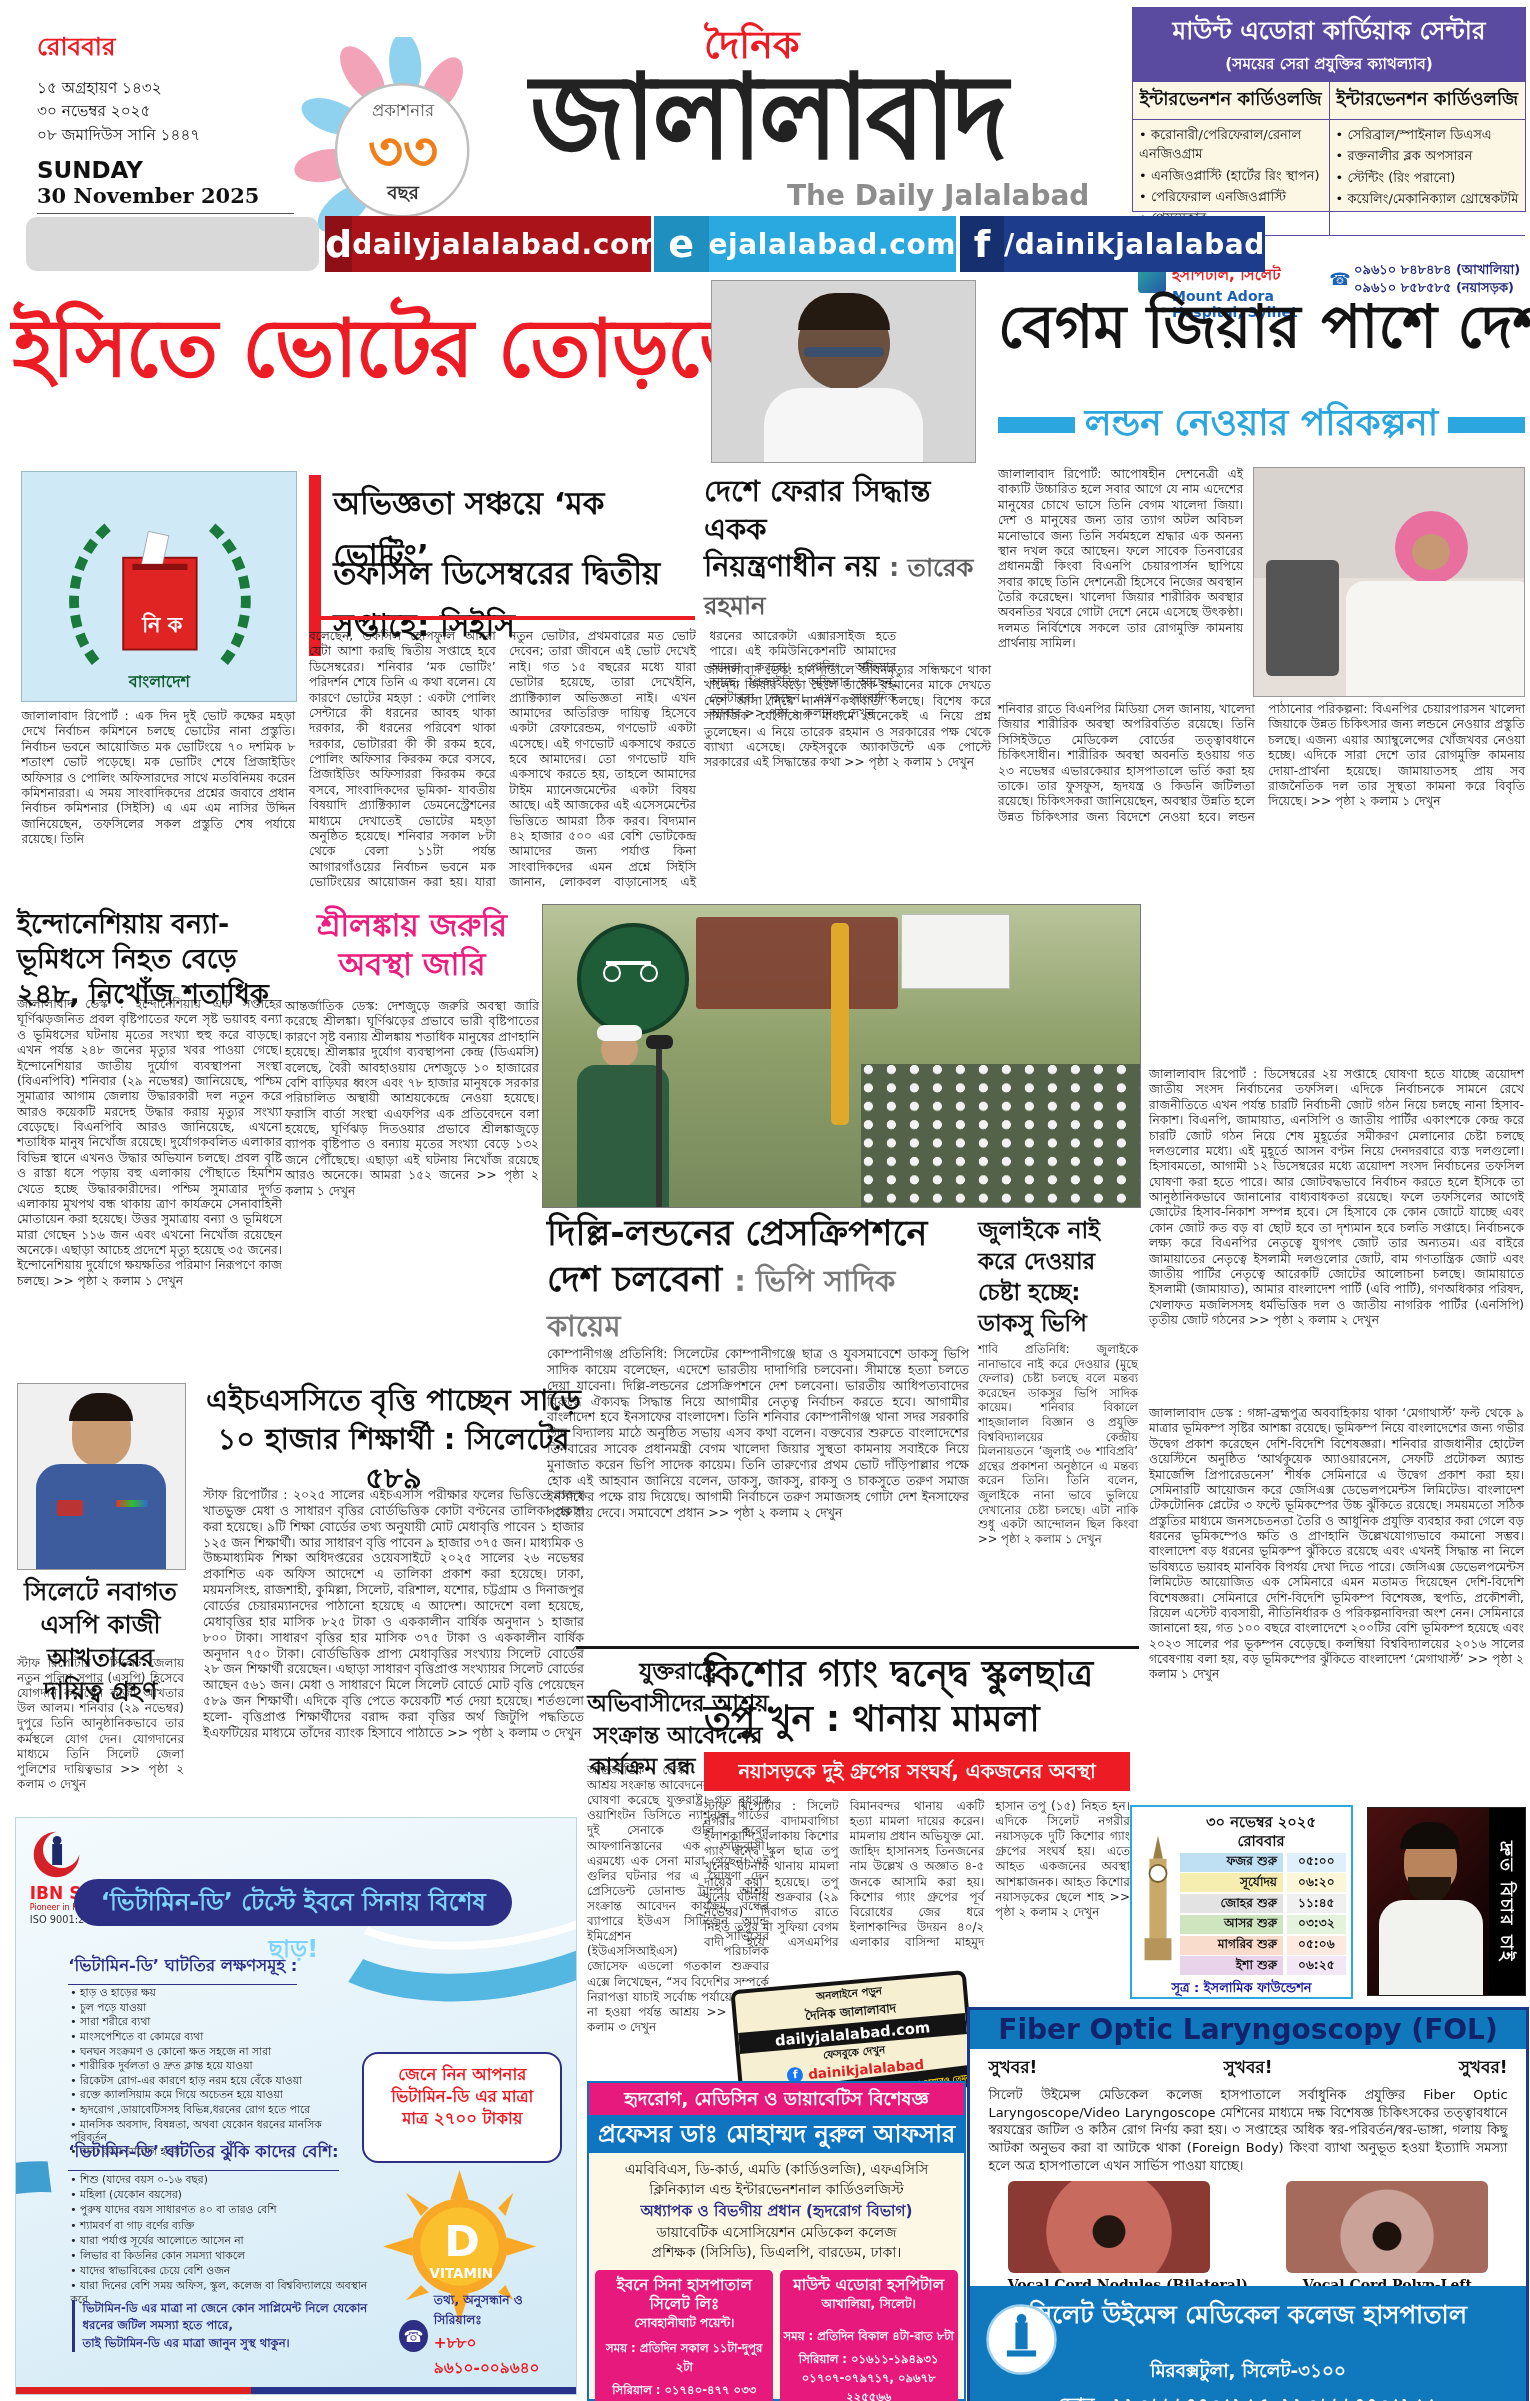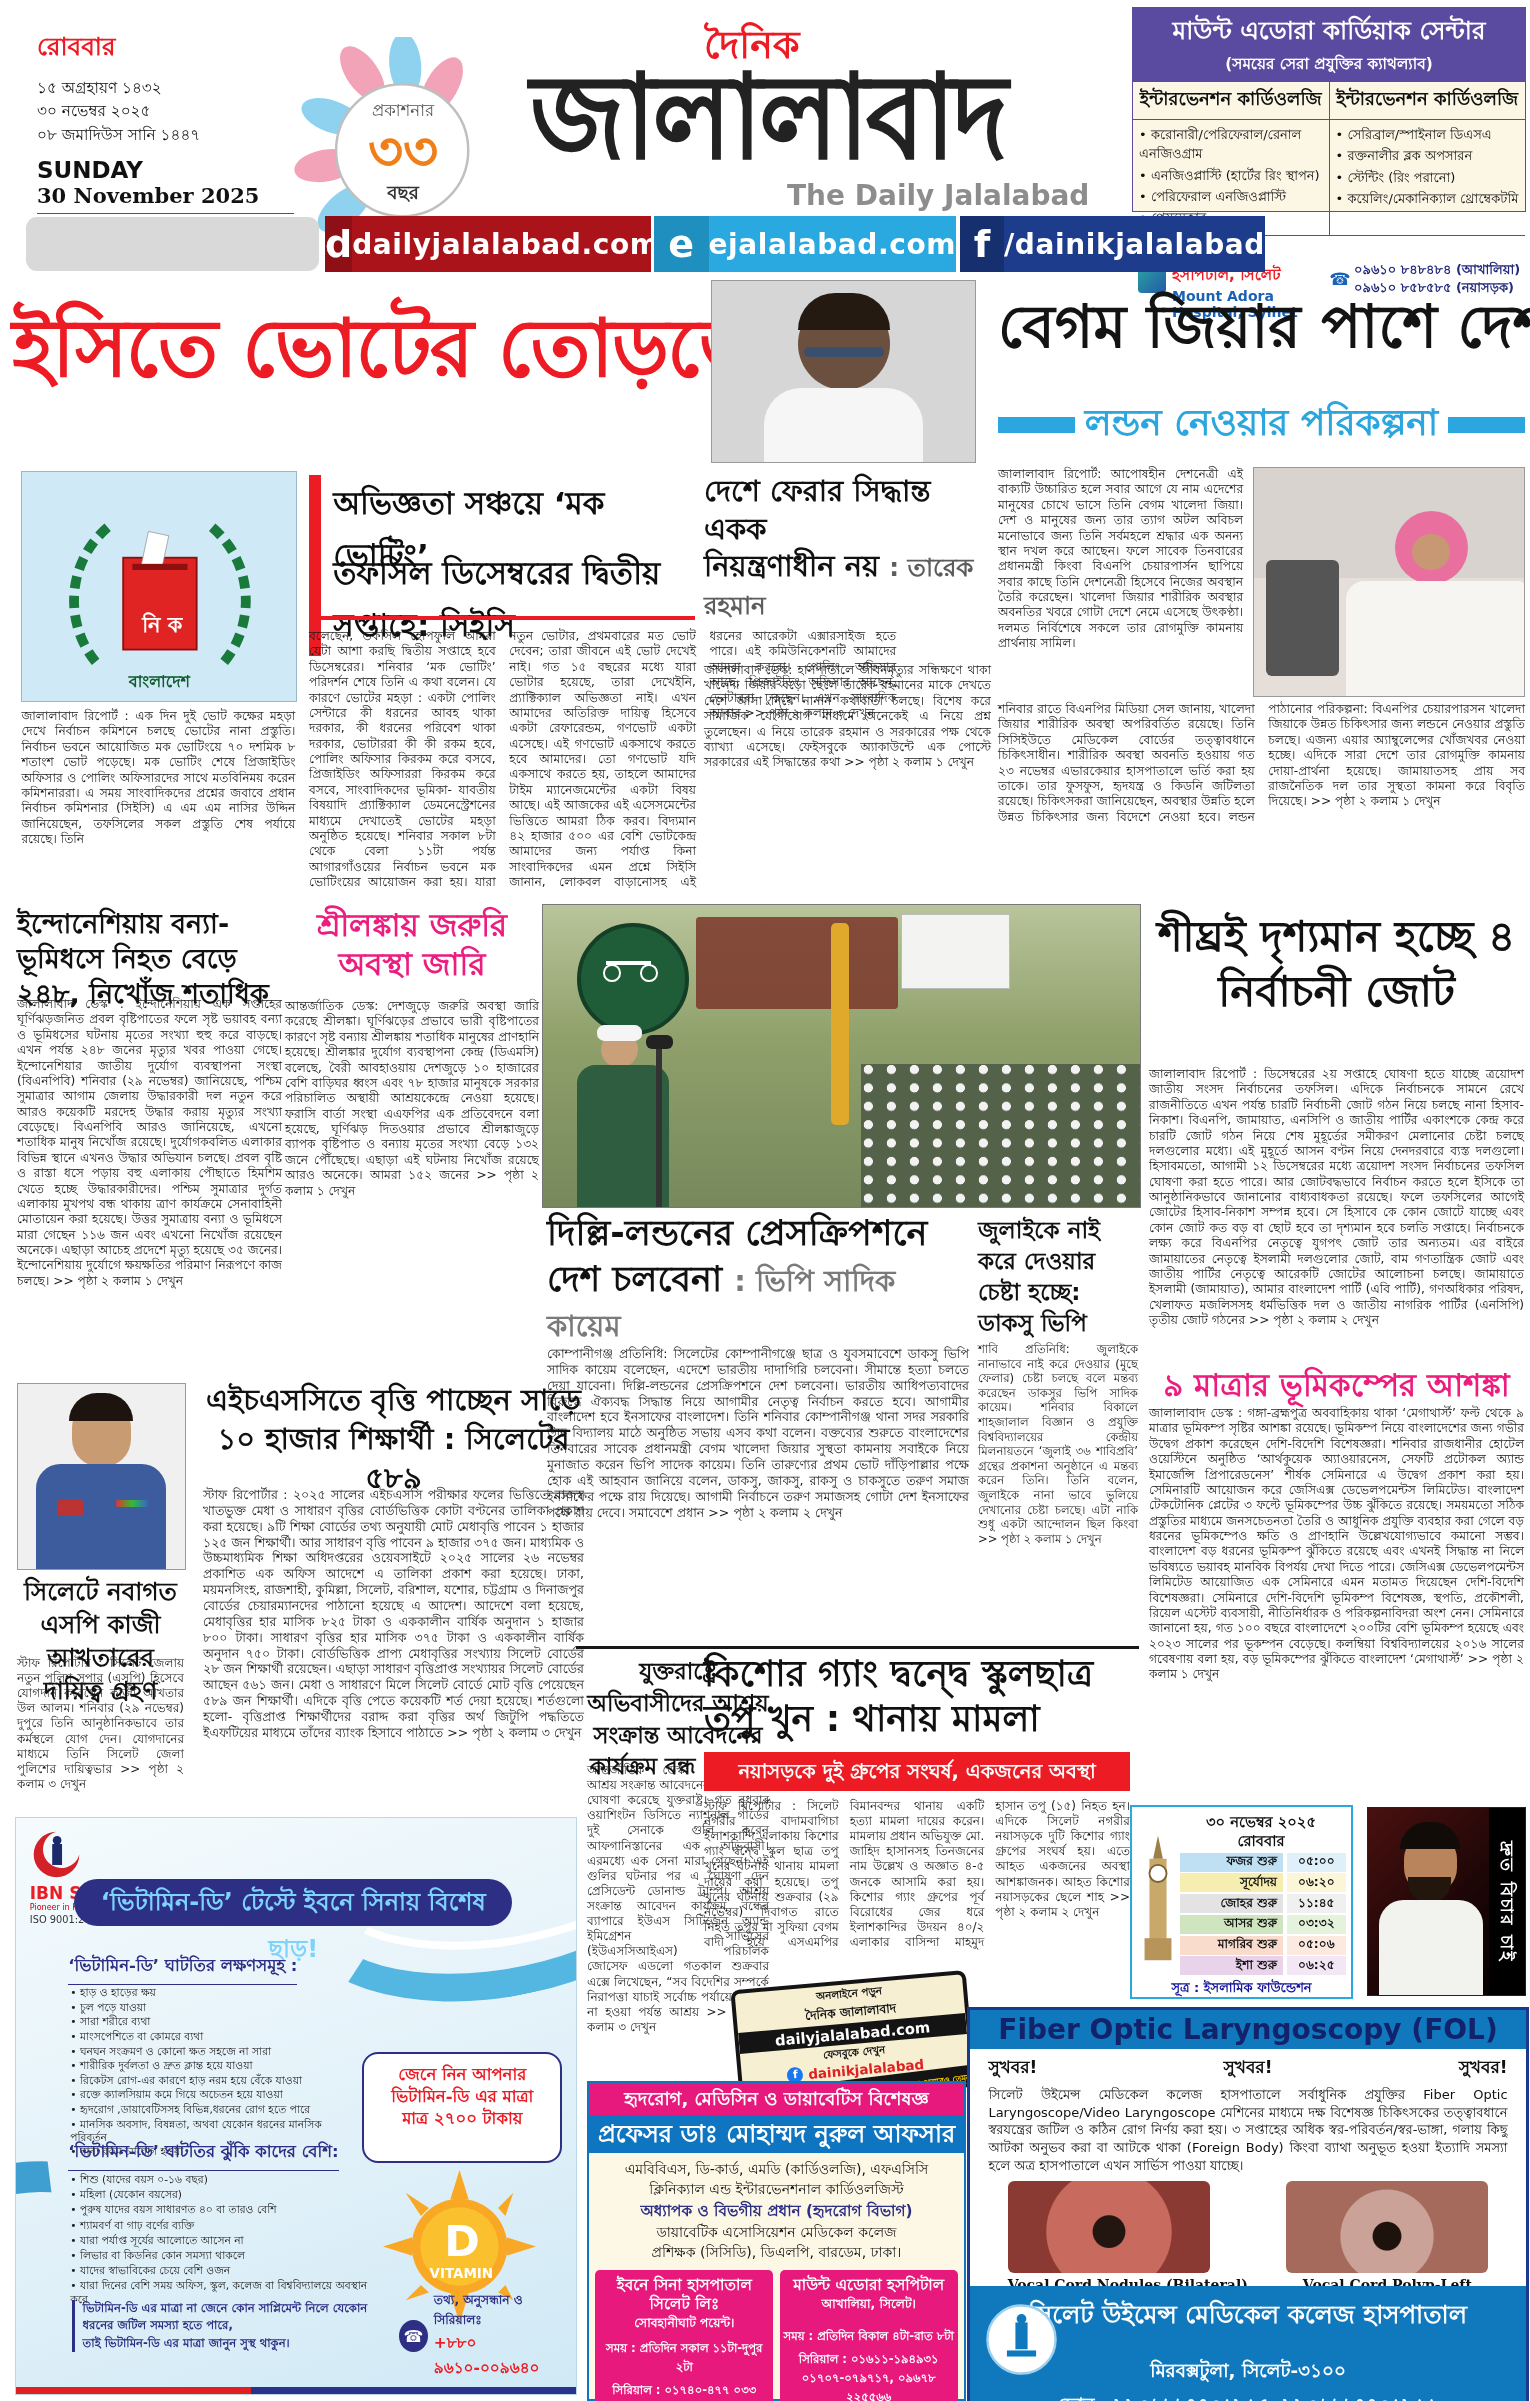--- a/index.html
+++ b/index.html
@@ -183,24 +183,22 @@
     <div class="abs" style="left:358px;top:9.2px;width:107px;height:73px;background:#f3f3f1;border:0.6px solid #bbb"></div>
     <div class="abs" style="left:288px;top:18.4px;width:18.4px;height:202px;background:#e0a92c;border-radius:4.9px"></div>
     <div class="abs" style="left:58px;top:126px;width:37px;height:37px;border-radius:50%;background:#caa07a"></div>
     <div class="abs" style="left:54px;top:120px;width:45px;height:16px;border-radius:7.3px;background:#f5f5f5"></div>
     <div class="abs" style="left:34px;top:160px;width:92px;height:142px;background:#2e5d3f;border-radius:18.4px 18.4px 0 0"></div>
     <div class="abs" style="left:113px;top:141px;width:6.1px;height:162px;background:#333"></div>
     <div class="abs" style="left:103px;top:130px;width:27px;height:13.5px;background:#222;border-radius:6.1px"></div>
     <div class="abs" style="left:318px;top:159px;width:279px;height:143px;background:#55624a;background-image:radial-gradient(circle at 7.3px 5.5px,#f2f2f2 4.3px,rgba(0,0,0,0) 4.9px);background-size:23px 18.4px"></div>
   </div>
 
-  <div class="abs b ctr" style="left:1149px;top:910px;width:375px;font-size:42px;line-height:1.3">শীঘ্রই দৃশ্যমান হচ্ছে ৪ নির্বাচনী জোট</div>
   <div class="abs bt" style="left:1149px;top:1067px;width:375px;height:288px">জালালাবাদ রিপোর্ট : ডিসেম্বরের ২য় সপ্তাহে ঘোষণা হতে যাচ্ছে ত্রয়োদশ জাতীয় সংসদ নির্বাচনের তফসিল। এদিকে নির্বাচনকে সামনে রেখে রাজনীতিতে এখন পর্যন্ত চারটি নির্বাচনী জোট গঠন নিয়ে চলছে নানা হিসাব-নিকাশ। বিএনপি, জামায়াত, এনসিপি ও জাতীয় পার্টির একাংশকে কেন্দ্র করে চারটি জোট গঠন নিয়ে শেষ মুহূর্তের সমীকরণ মেলানোর চেষ্টা চলছে দলগুলোর মধ্যে। এই মুহূর্তে আসন বণ্টন নিয়ে দেনদরবারে ব্যস্ত দলগুলো। হিসাবমতো, আগামী ১২ ডিসেম্বরের মধ্যে ত্রয়োদশ সংসদ নির্বাচনের তফসিল ঘোষণা করা হতে পারে। আর জোটবদ্ধভাবে নির্বাচন করতে হলে ইসিকে তা আনুষ্ঠানিকভাবে জানানোর বাধ্যবাধকতা রয়েছে। ফলে তফসিলের আগেই জোটের হিসাব-নিকাশ সম্পন্ন হবে। সে হিসাবে কে কোন জোটে যাচ্ছে এবং কোন জোট কত বড় বা ছোট হবে তা দৃশ্যমান হবে চলতি সপ্তাহে। নির্বাচনকে লক্ষ্য করে বিএনপির নেতৃত্বে যুগপৎ জোট তার অন্যতম। এর বাইরে জামায়াতের নেতৃত্বে ইসলামী দলগুলোর জোট, বাম গণতান্ত্রিক জোট এবং জাতীয় পার্টির নেতৃত্বে আরেকটি জোটের আলোচনা চলছে। জামায়াতে ইসলামী (জামায়াত), আমার বাংলাদেশ পার্টি (এবি পার্টি), গণঅধিকার পরিষদ, খেলাফত মজলিসসহ ধর্মভিত্তিক দল ও জাতীয় নাগরিক পার্টির (এনসিপি) তৃতীয় জোট গঠনের &gt;&gt; পৃষ্ঠা ২ কলাম ২ দেখুন</div>
 
-  <div class="abs b pink ctr nw" style="left:1149px;top:1361px;width:375px;font-size:31px">৯ মাত্রার ভূমিকম্পের আশঙ্কা</div>
   <div class="abs bt" style="left:1149px;top:1406px;width:375px;height:397px">জালালাবাদ ডেস্ক : গঙ্গা-ব্রহ্মপুত্র অববাহিকায় থাকা ‘মেগাথার্স্ট’ ফল্ট থেকে ৯ মাত্রার ভূমিকম্প সৃষ্টির আশঙ্কা রয়েছে। ভূমিকম্প নিয়ে বাংলাদেশের জন্য গভীর উদ্বেগ প্রকাশ করেছেন দেশি-বিদেশি বিশেষজ্ঞরা। শনিবার রাজধানীর হোটেল ওয়েস্টিনে অনুষ্ঠিত ‘আর্থকুয়েক অ্যাওয়ারনেস, সেফটি প্রটোকল অ্যান্ড ইমার্জেন্সি প্রিপারেডনেস’ শীর্ষক সেমিনারে এ উদ্বেগ প্রকাশ করা হয়। সেমিনারটি আয়োজন করে জেসিএক্স ডেভেলপমেন্টস লিমিটেড। বাংলাদেশ টেকটোনিক প্লেটের ৩ ফল্টে ভূমিকম্পের উচ্চ ঝুঁকিতে রয়েছে। সময়মতো সঠিক প্রস্তুতির মাধ্যমে জনসচেতনতা তৈরি ও আধুনিক প্রযুক্তি ব্যবহার করা গেলে বড় ধরনের ভূমিকম্পেও ক্ষতি ও প্রাণহানি উল্লেখযোগ্যভাবে কমানো সম্ভব। বাংলাদেশ বড় ধরনের ভূমিকম্প ঝুঁকিতে রয়েছে এবং এখনই সিদ্ধান্ত না নিলে ভবিষ্যতে ভয়াবহ মানবিক বিপর্যয় দেখা দিতে পারে। জেসিএক্স ডেভেলপমেন্টস লিমিটেড আয়োজিত এক সেমিনারে এমন মতামত দিয়েছেন দেশি-বিদেশি বিশেষজ্ঞরা। সেমিনারে দেশি-বিদেশি ভূমিকম্প বিশেষজ্ঞ, স্থপতি, প্রকৌশলী, রিয়েল এস্টেট ব্যবসায়ী, নীতিনির্ধারক ও পরিকল্পনাবিদরা অংশ নেন। সেমিনারে জানানো হয়, গত ১০০ বছরে বাংলাদেশে ২০০টির বেশি ভূমিকম্প হয়েছে এবং ২০২৩ সালের পর ভূকম্পন বেড়েছে। কলম্বিয়া বিশ্ববিদ্যালয়ের ২০১৬ সালের গবেষণায় বলা হয়, বড় ভূমিকম্পের ঝুঁকিতে বাংলাদেশ ‘মেগাথার্স্ট’ &gt;&gt; পৃষ্ঠা ২ কলাম ১ দেখুন</div>
 
   <div class="abs b" style="left:547px;top:1211px;width:429px;font-size:35px;line-height:1.3">
     <div>দিল্লি-লন্ডনের প্রেসক্রিপশনে</div>
     <div><span>দেশ চলবেনা</span> <span style="color:#7a7a7a;font-size:29px">: ভিপি সাদিক কায়েম</span></div>
   </div>
   <div class="abs bt" style="left:547px;top:1346px;width:422px;height:298px;font-size:12.6px">কোম্পানীগঞ্জ প্রতিনিধি: সিলেটের কোম্পানীগঞ্জে ছাত্র ও যুবসমাবেশে ডাকসু ভিপি সাদিক কায়েম বলেছেন, এদেশে ভারতীয় দাদাগিরি চলবেনা। সীমান্তে হত্যা চলতে দেয়া যাবেনা। দিল্লি-লন্ডনের প্রেসক্রিপশনে দেশ চলবেনা। ভারতীয় আধিপত্যবাদের বিরুদ্ধে ঐক্যবদ্ধ সিদ্ধান্ত নিয়ে আগামীর নেতৃত্ব নির্বাচন করতে হবে। আগামীর বাংলাদেশ হবে ইনসাফের বাংলাদেশ। তিনি শনিবার কোম্পানীগঞ্জ থানা সদর সরকারি উচ্চ বিদ্যালয় মাঠে অনুষ্ঠিত সভায় এসব কথা বলেন। বক্তব্যের শুরুতে বাংলাদেশের তিনবারের সাবেক প্রধানমন্ত্রী বেগম খালেদা জিয়ার সুস্থতা কামনায় সবাইকে নিয়ে মুনাজাত করেন ভিপি সাদেক কায়েম। তিনি তারুণ্যের প্রথম ভোট দাঁড়িপাল্লার পক্ষে হোক এই আহবান জানিয়ে বলেন, ডাকসু, জাকসু, রাকসু ও চাকসুতে তরুণ সমাজ ইনসাফের পক্ষে রায় দিয়েছে। আগামী নির্বাচনে তরুণ সমাজসহ গোটা দেশ ইনসাফের পক্ষে রায় দেবে। সমাবেশে প্রধান &gt;&gt; পৃষ্ঠা ২ কলাম ২ দেখুন</div>
 
   <div class="abs b" style="left:978px;top:1215px;width:160px;font-size:23px;line-height:1.35">জুলাইকে নাই করে দেওয়ার চেষ্টা হচ্ছে: ডাকসু ভিপি</div>
   <div class="abs bt" style="left:978px;top:1342px;width:160px;height:301px;font-size:11.6px">শাবি প্রতিনিধি: জুলাইকে নানাভাবে নাই করে দেওয়ার (মুছে ফেলার) চেষ্টা চলছে বলে মন্তব্য করেছেন ডাকসুর ভিপি সাদিক কায়েম। শনিবার বিকালে শাহজালাল বিজ্ঞান ও প্রযুক্তি বিশ্ববিদ্যালয়ের কেন্দ্রীয় মিলনায়তনে ‘জুলাই ৩৬ শাবিপ্রবি’ গ্রন্থের প্রকাশনা অনুষ্ঠানে এ মন্তব্য করেন তিনি। তিনি বলেন, জুলাইকে নানা ভাবে ভুলিয়ে দেখানোর চেষ্টা চলছে। এটা নাকি শুধু একটা আন্দোলন ছিল কিংবা &gt;&gt; পৃষ্ঠা ২ কলাম ১ দেখুন</div>

